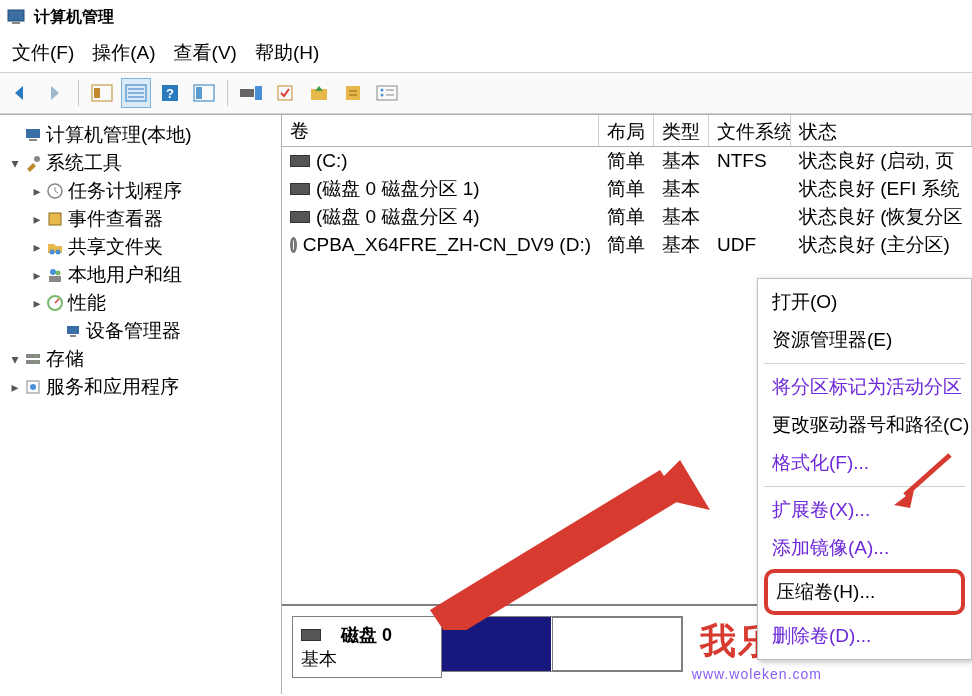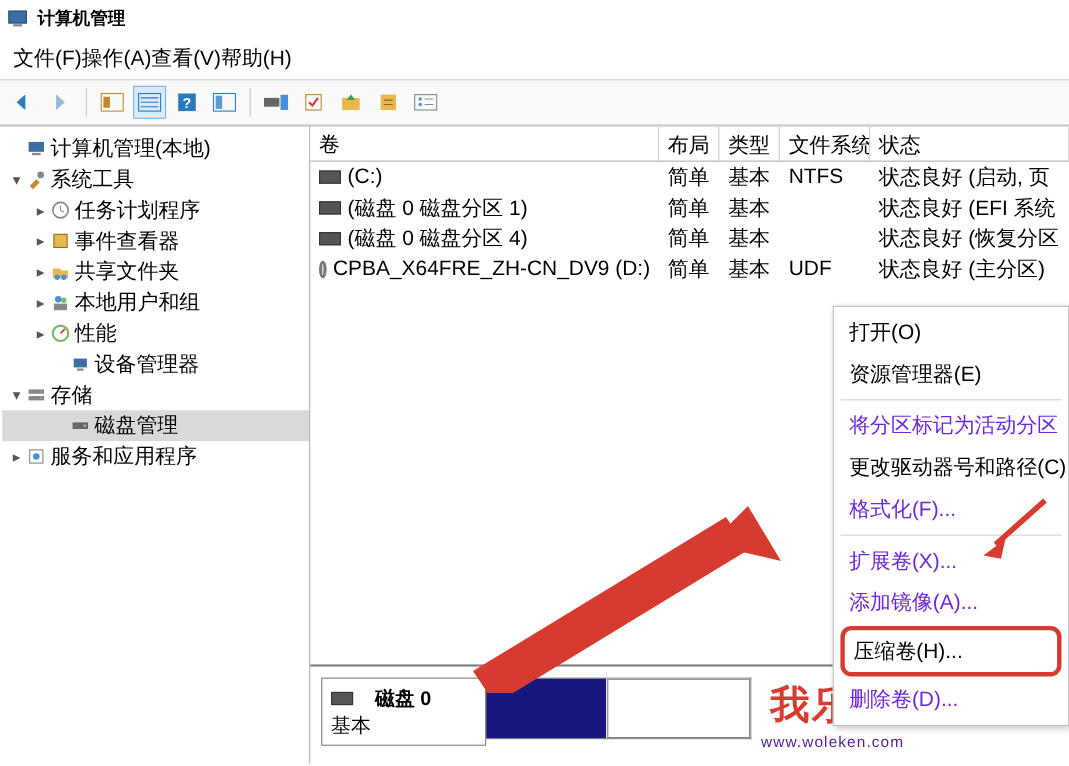--- a/index.html
+++ b/index.html
@@ -17,21 +17,21 @@
     display: flex;
     align-items: center;
     height: 34px;
     padding: 0 6px;
     font-size: 16px;
     font-weight: 700;
   }
   .titlebar svg { margin-right: 8px; }
   .menubar {
     display: flex;
-    gap: 0;
+    gap: 18px;
     padding: 6px 12px;
     font-size: 19px;
   }
   .menubar span { cursor: default; }
   .toolbar {
     display: flex;
     align-items: center;
     gap: 4px;
     padding: 4px 6px;
     height: 42px;
@@ -185,21 +185,21 @@
     z-index:10;
   }
   .watermark .big {
     font-size:36px;
     font-weight:900;
     color:#d73a2f;
     letter-spacing:2px;
   }
   .watermark .small {
     font-size:14px;
-    color:#4c1d95;
+    color:#8b5cf6;
     letter-spacing:1px;
   }
   .drive-ico { width:20px; height:12px; background:#555; border:1px solid #333; display:inline-block;}
   .cd-ico { width:16px; height:16px; border-radius:50%; border:3px solid #777; display:inline-block; position:relative;}
 </style>
 </head>
 <body>
 
 <div class="titlebar">
   <svg width="20" height="20" viewBox="0 0 20 20">
@@ -361,28 +361,20 @@
     </div>
     <div class="tree-row" style="padding-left:4px">
       <span class="expander">▾</span>
       <svg width="18" height="18">
           <rect x="2" y="4" width="14" height="4" fill="#888"></rect>
           <rect x="2" y="10" width="14" height="4" fill="#888"></rect>
           <circle cx="13" cy="6" r="1" fill="#7ab86a"></circle>
           <circle cx="13" cy="12" r="1" fill="#7ab86a"></circle>
         </svg>
       <span class="lbl">存储</span>
-    </div>
-    <div class="tree-row selected" style="padding-left:44px">
-      <span class="expander"></span>
-      <svg width="18" height="18">
-          <rect x="2" y="6" width="14" height="6" fill="#666"></rect>
-          <circle cx="13" cy="9" r="1" fill="#ccc"></circle>
-        </svg>
-      <span class="lbl">磁盘管理</span>
     </div>
     <div class="tree-row" style="padding-left:4px">
       <span class="expander">▸</span>
       <svg width="18" height="18">
           <rect x="3" y="3" width="12" height="12" fill="none" stroke="#888"></rect>
           <circle cx="9" cy="9" r="3" fill="#4a90d9"></circle>
         </svg>
       <span class="lbl">服务和应用程序</span>
     </div>
   </div>

